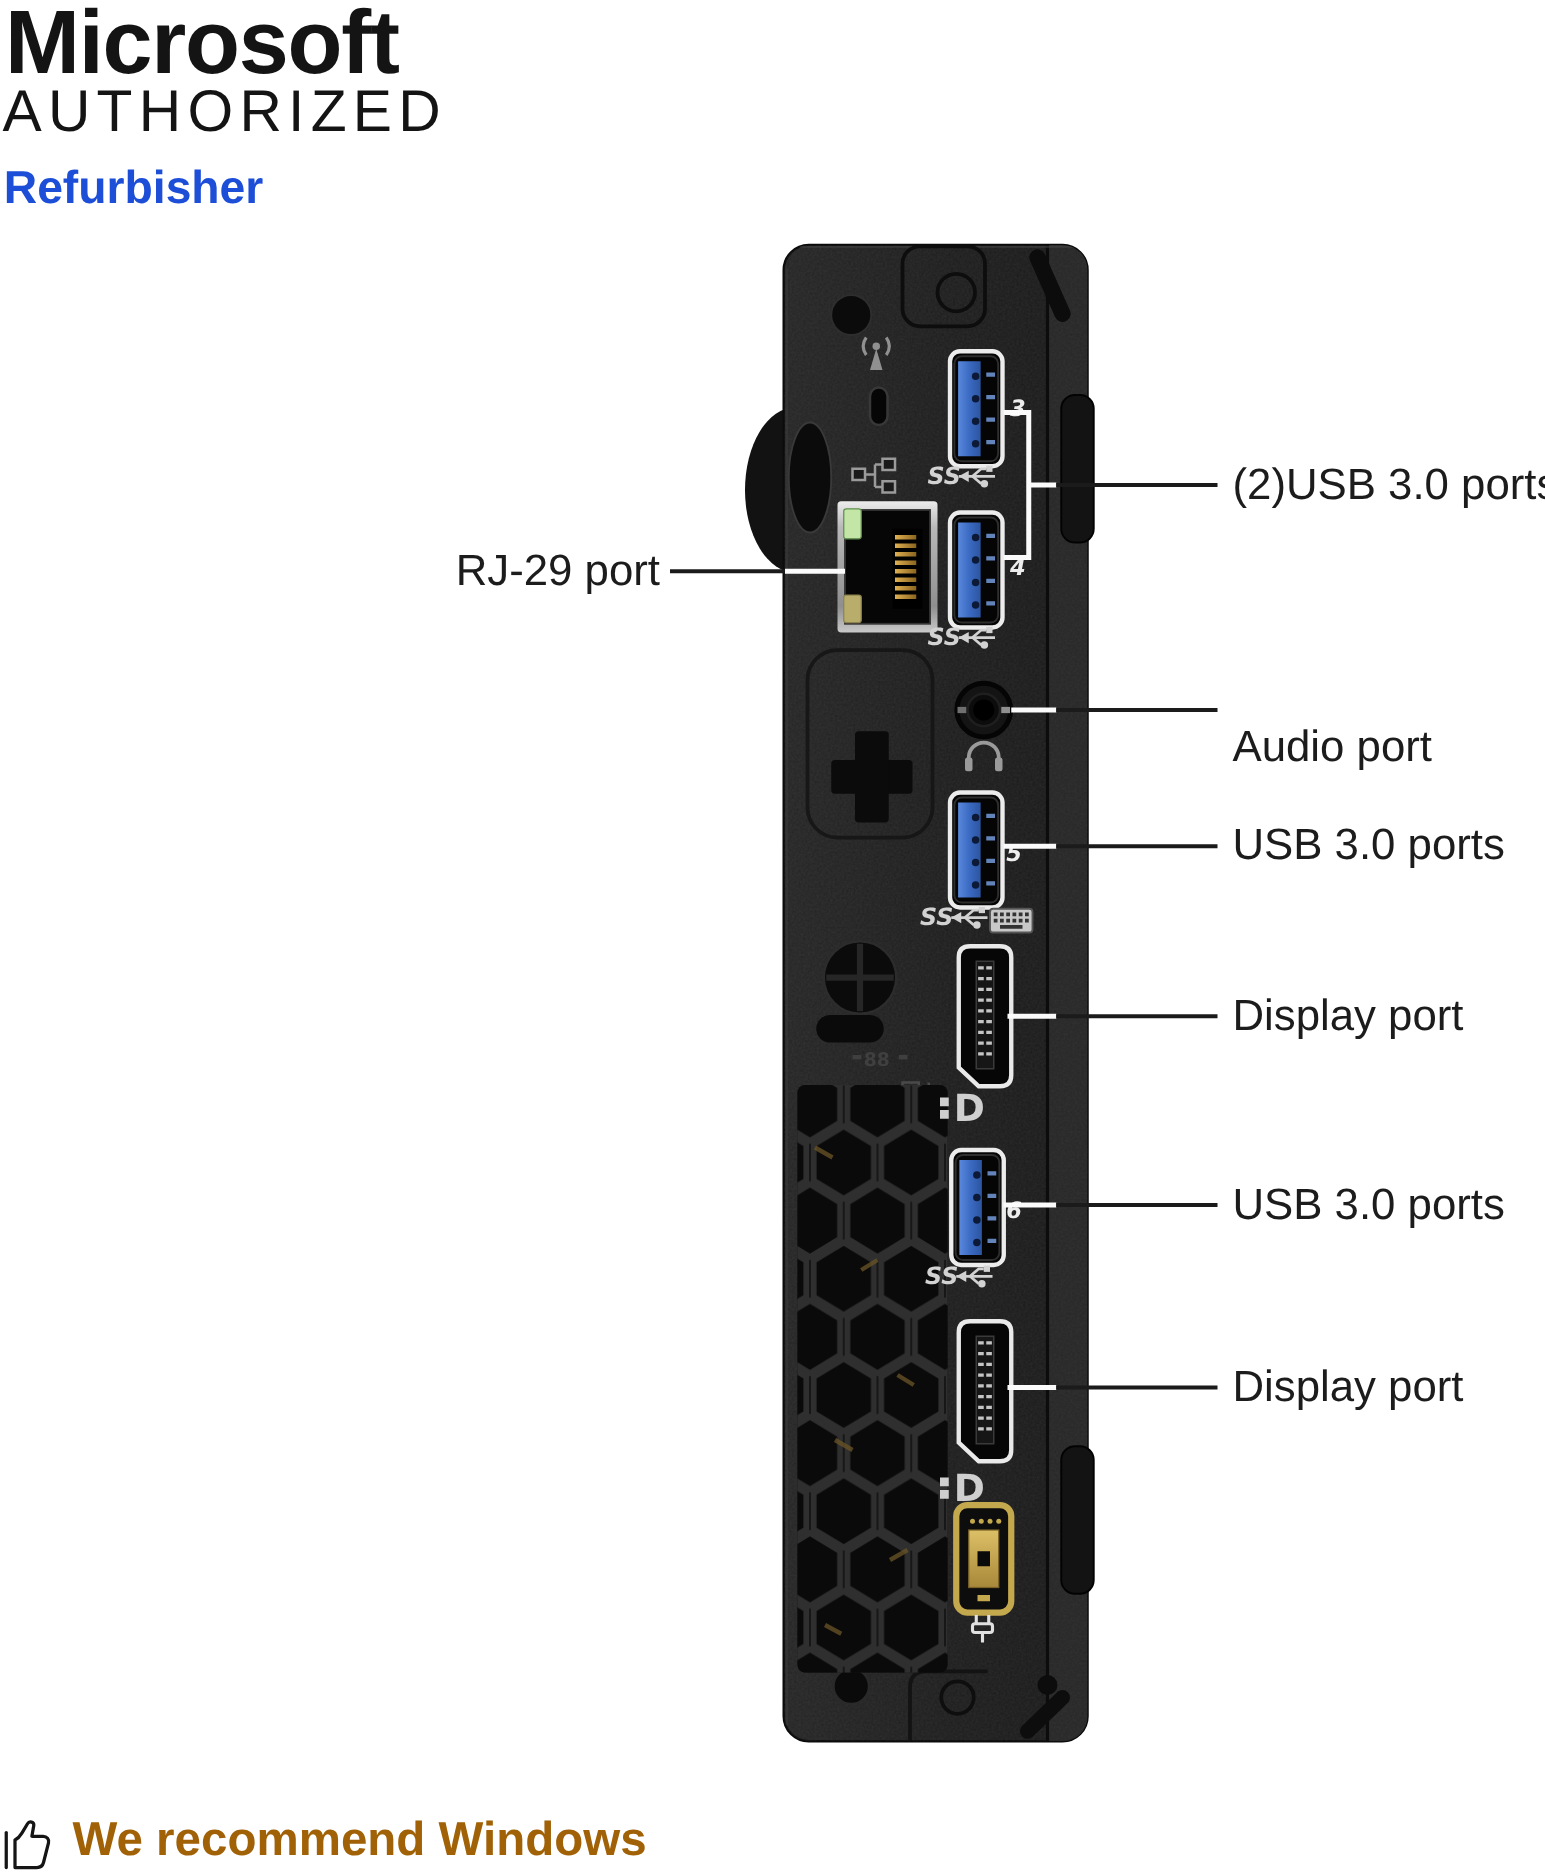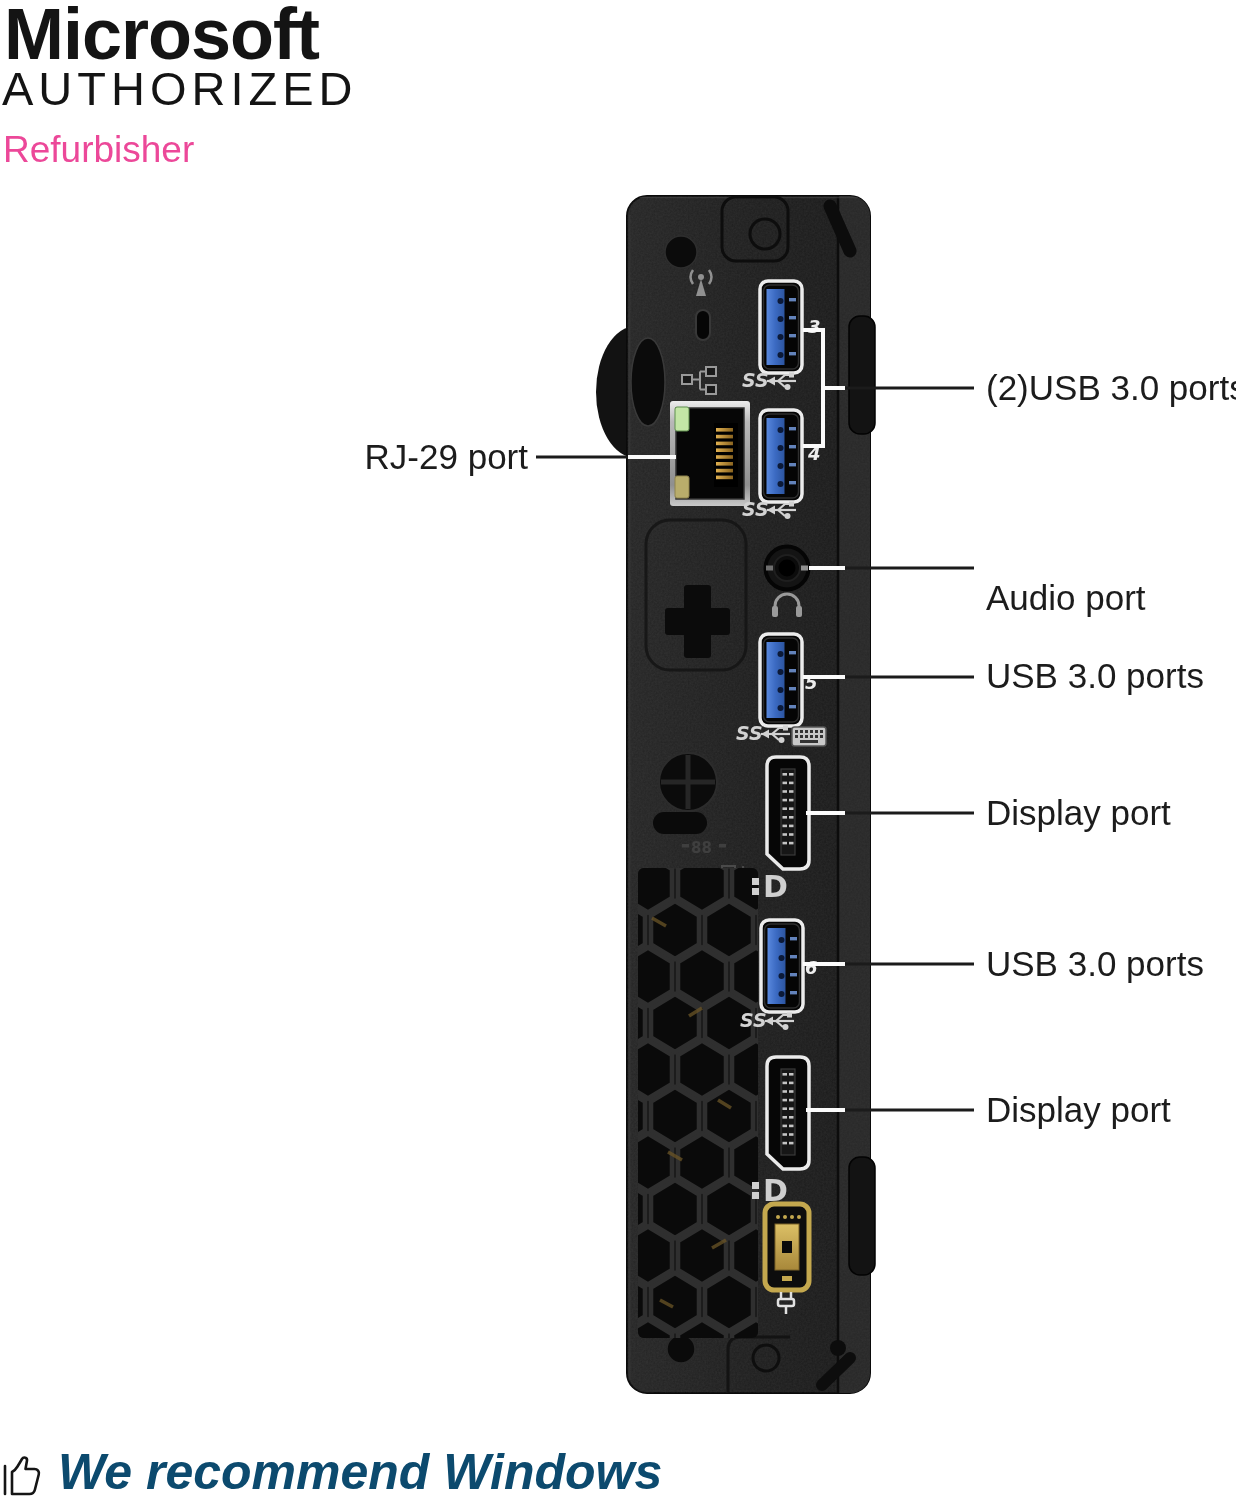--- a/index.html
+++ b/index.html
@@ -17,42 +17,42 @@
     font-size:72px;font-weight:700;letter-spacing:-1px;
     color:#141414;line-height:68px;
   }
   .logo-line2{
     left:2px;top:66px;
     font-size:47px;font-weight:400;letter-spacing:5px;
     color:#141414;line-height:46px;
   }
   .logo-line3{
     left:3px;top:128px;
-    font-size:37px;font-weight:400;
-    color:#ec4899;line-height:44px;
+    font-size:37px;font-weight:700;
+    color:#1d4ed8;line-height:44px;
   }
   
   .callout{
     font-size:35px;color:#1c1c1c;line-height:44px;white-space:nowrap;
   }
   .callout.right{left:986px;}
   .callout-rj45{left:308px;top:435px;width:220px;text-align:right;}
   .c-usb34{top:366px;}
   .c-audio{top:576px;}
   .c-usb5{top:654px;}
   .c-dp1{top:791px;}
   .c-usb6{top:942px;}
   .c-dp2{top:1088px;}
   
   .footer{
     left:2px;top:1446px;height:52px;display:flex;align-items:center;
   }
   .footer-text{
     margin-left:12px;
-    font-size:50px;font-weight:600;color:#0c4a6e;white-space:nowrap;font-style:italic;
+    font-size:38px;font-weight:600;color:#a16207;white-space:nowrap;
   }
   svg{display:block;}
   .device-svg{left:0;top:0;}
 </style>
 </head>
 <body>
 
 <div class="canvas">
 
   <div>

